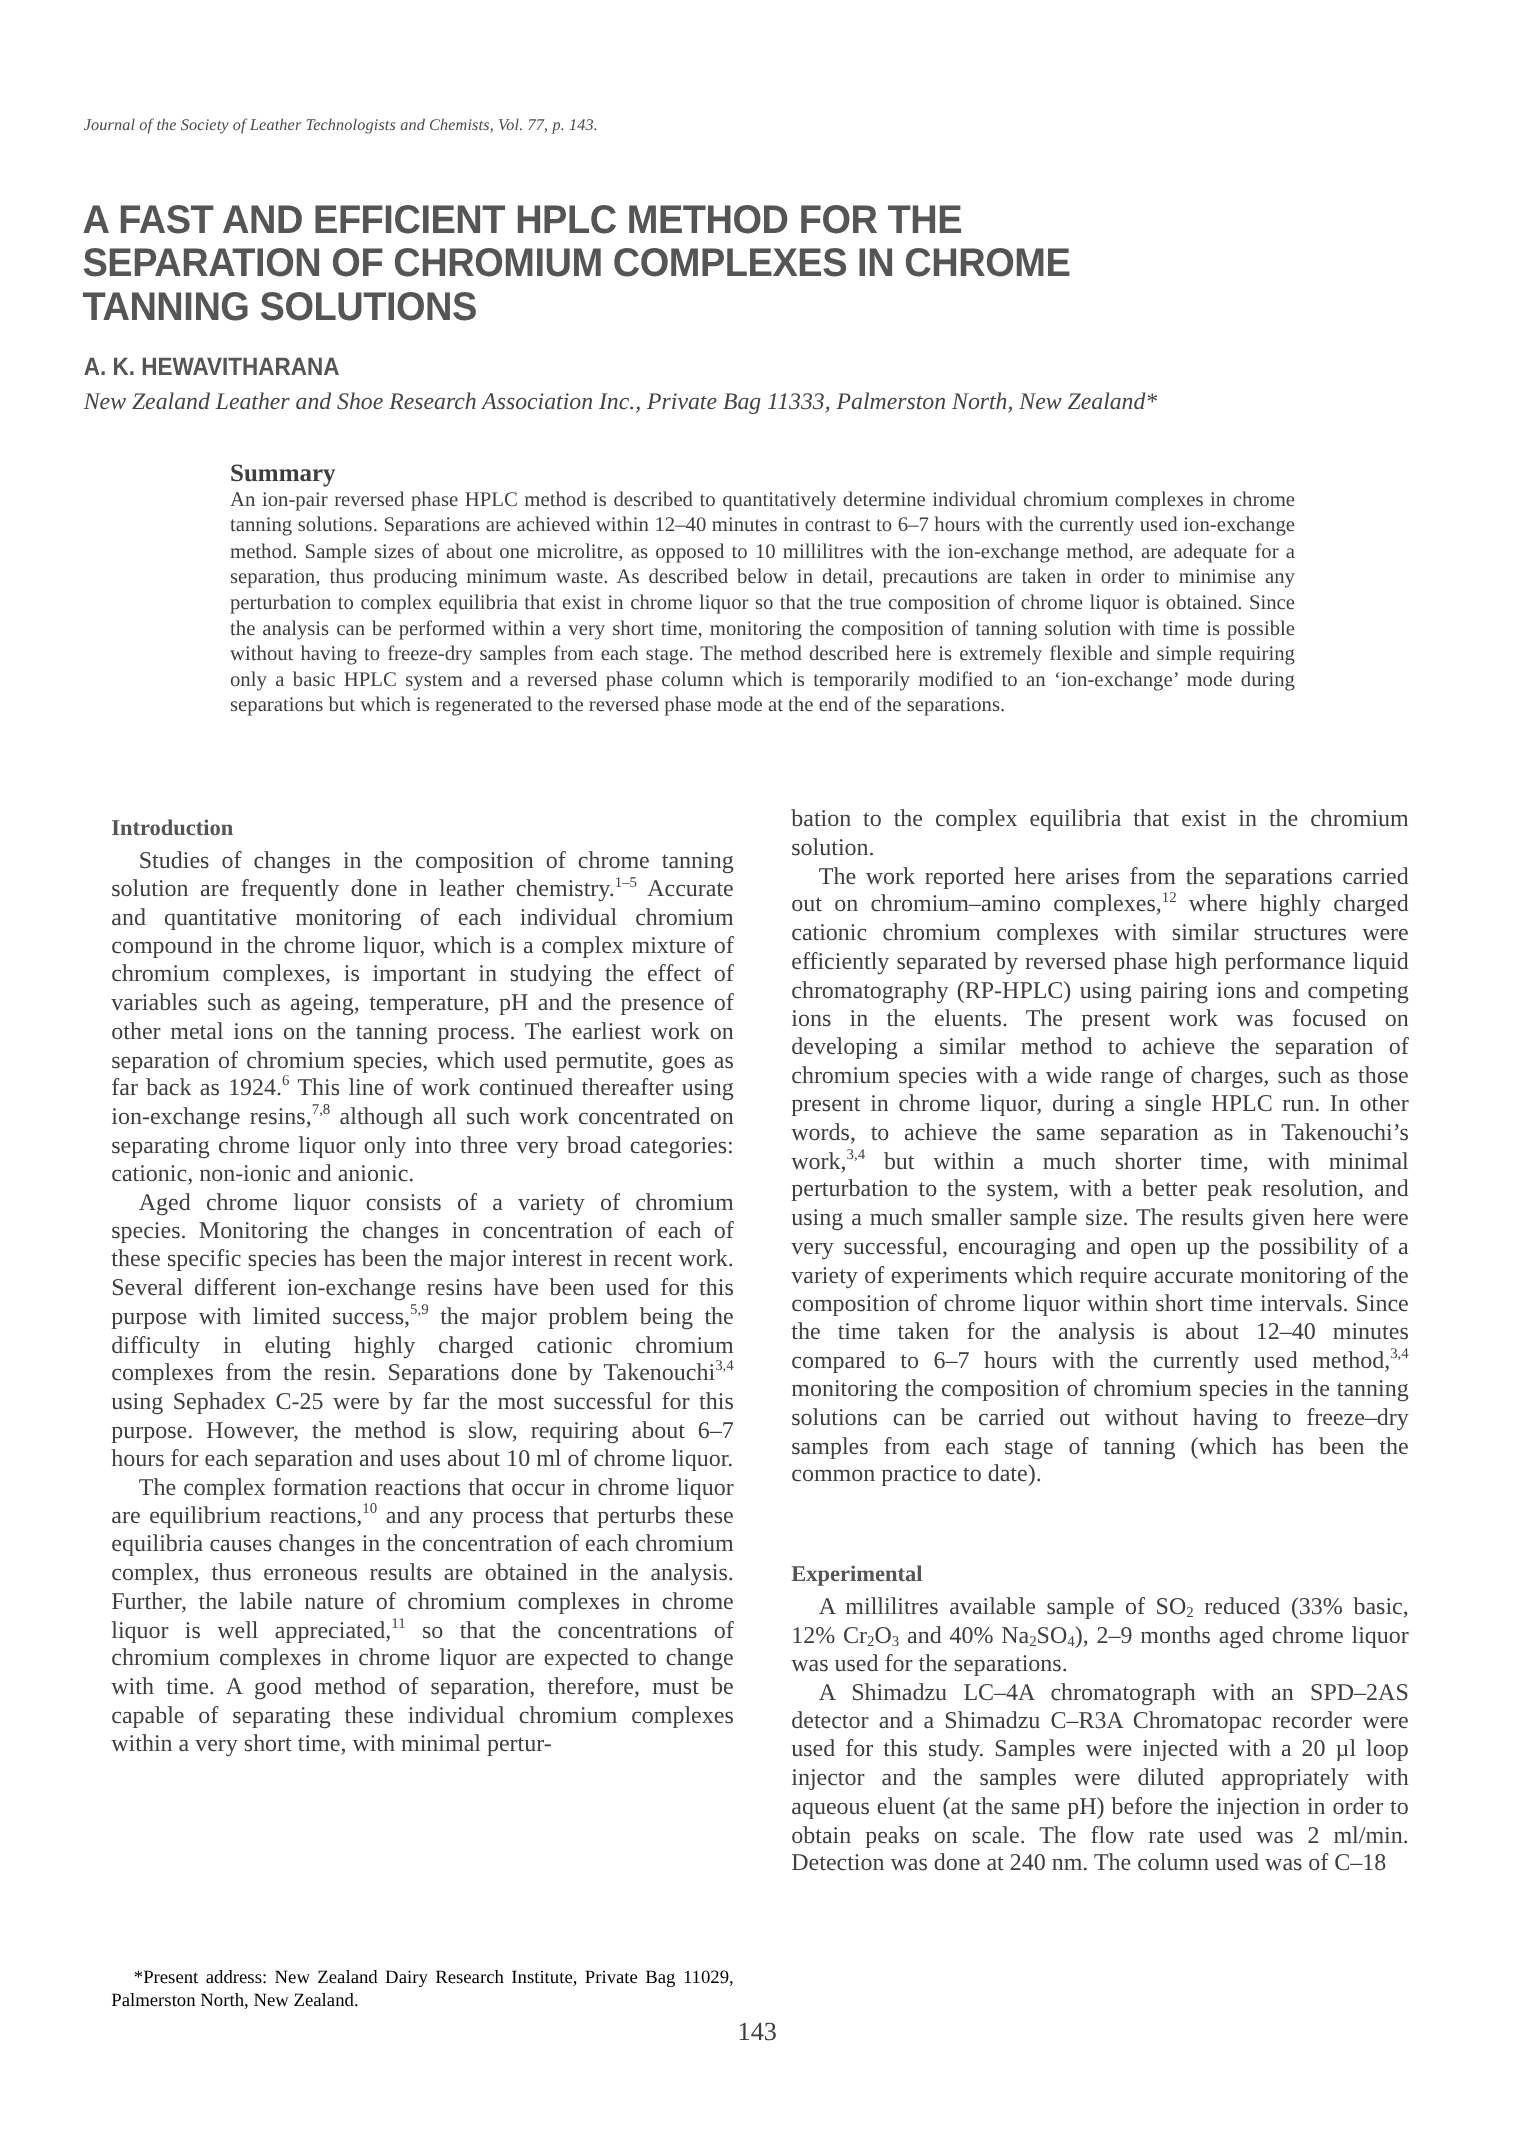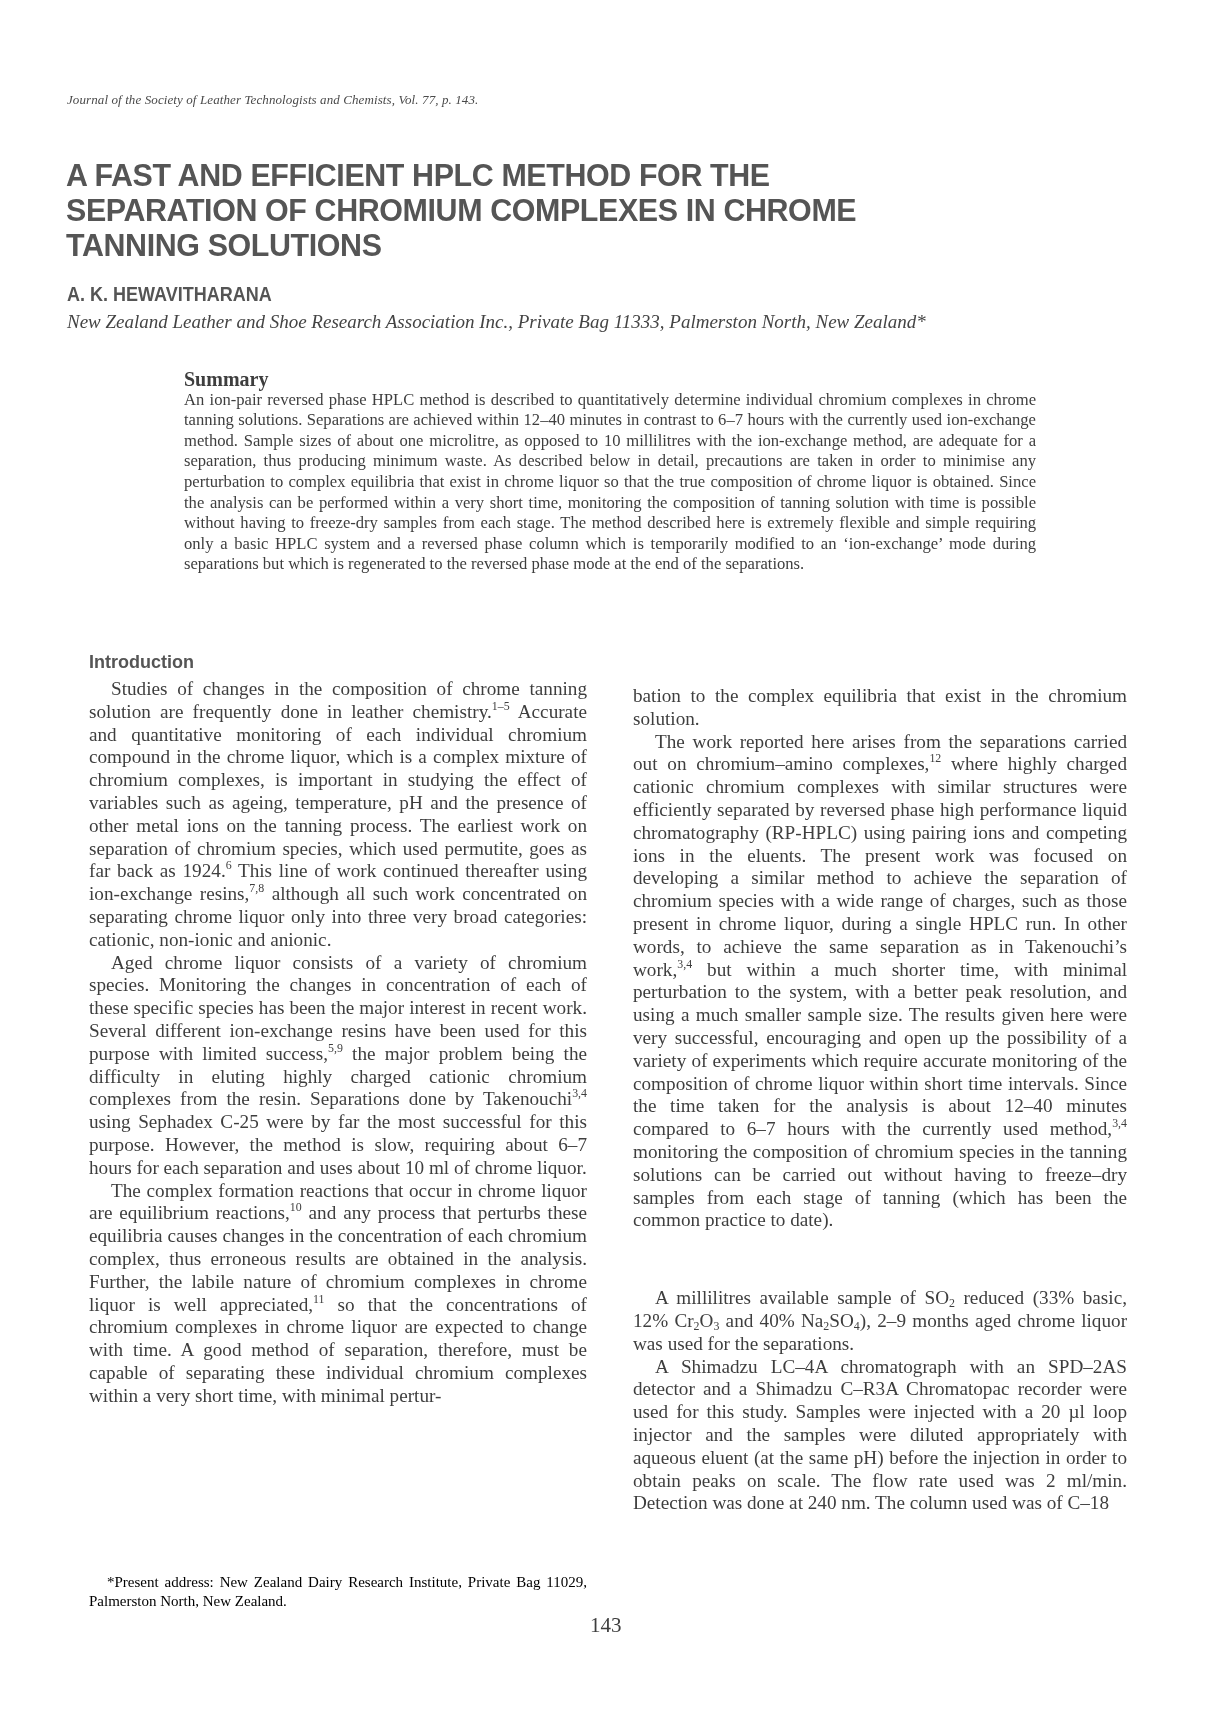--- a/index.html
+++ b/index.html
@@ -32,23 +32,23 @@
     .summary {
       position: absolute; left: 184px; top: 369px; width: 852px;
       font-size: 16.6px; line-height: 20.6px; color: #3e3e3e; text-align: justify;
     }
     .summary-heading { font-weight: bold; font-size: 20px; }
     .col {
       position: absolute; font-size: 19.2px; line-height: 22.8px;
       color: #3e3e3e; text-align: justify;
     }
     .col-left { left: 89px; top: 650px; width: 498px; }
-    .col-right { left: 633px; top: 645px; width: 494px; margin-top: 40px; }
+    .col-right { left: 633px; top: 645px; width: 494px; }
     .section-heading {
-      font-family: Liberation Sans, sans-serif; font-weight: bold;
+      font-family: Liberation Serif, serif; font-weight: bold;
       font-size: 18px; color: #555555; line-height: 24px; margin-bottom: 4px;
     }
     .para { text-indent: 22px; margin: 0; }
     .para.noindent { text-indent: 0; }
     .spacer { height: 55px; }
     sup { font-size: 62%; line-height: 0; vertical-align: 0.65em; }
     sub { font-size: 62%; line-height: 0; vertical-align: -0.25em; }
     .footnote {
       position: absolute; left: 89px; top: 1573px; width: 498px;
       font-size: 15px; line-height: 19px; color: #000000; text-align: justify;
@@ -82,18 +82,19 @@
   <div class="section-heading">Introduction</div>
   <p class="para"><span>Studies of changes in the composition of chrome tanning solution are frequently done in leather chemistry.</span><sup>1–5</sup><span> Accurate and quantitative monitoring of each individual chromium compound in the chrome liquor, which is a complex mixture of chromium complexes, is important in studying the effect of variables such as ageing, temperature, pH and the presence of other metal ions on the tanning process. The earliest work on separation of chromium species, which used permutite, goes as far back as 1924.</span><sup>6</sup><span> This line of work continued thereafter using ion-exchange resins,</span><sup>7,8</sup><span> although all such work concentrated on separating chrome liquor only into three very broad categories: cationic, non-ionic and anionic.</span></p>
   <p class="para"><span>Aged chrome liquor consists of a variety of chromium species. Monitoring the changes in concentration of each of these specific species has been the major interest in recent work. Several different ion-exchange resins have been used for this purpose with limited success,</span><sup>5,9</sup><span> the major problem being the difficulty in eluting highly charged cationic chromium complexes from the resin. Separations done by Takenouchi</span><sup>3,4</sup><span> using Sephadex C-25 were by far the most successful for this purpose. However, the method is slow, requiring about 6–7 hours for each separation and uses about 10 ml of chrome liquor.</span></p>
   <p class="para"><span>The complex formation reactions that occur in chrome liquor are equilibrium reactions,</span><sup>10</sup><span> and any process that perturbs these equilibria causes changes in the concentration of each chromium complex, thus erroneous results are obtained in the analysis. Further, the labile nature of chromium complexes in chrome liquor is well appreciated,</span><sup>11</sup><span> so that the concentrations of chromium complexes in chrome liquor are expected to change with time. A good method of separation, therefore, must be capable of separating these individual chromium complexes within a very short time, with minimal pertur-</span></p>
 </div>
 
 <div class="col col-right">
   <p class="para noindent">bation to the complex equilibria that exist in the chromium solution.</p>
   <p class="para"><span>The work reported here arises from the separations carried out on chromium–amino complexes,</span><sup>12</sup><span> where highly charged cationic chromium complexes with similar structures were efficiently separated by reversed phase high performance liquid chromatography (RP-HPLC) using pairing ions and competing ions in the eluents. The present work was focused on developing a similar method to achieve the separation of chromium species with a wide range of charges, such as those present in chrome liquor, during a single HPLC run. In other words, to achieve the same separation as in Takenouchi’s work,</span><sup>3,4</sup><span> but within a much shorter time, with minimal perturbation to the system, with a better peak resolution, and using a much smaller sample size. The results given here were very successful, encouraging and open up the possibility of a variety of experiments which require accurate monitoring of the composition of chrome liquor within short time intervals. Since the time taken for the analysis is about 12–40 minutes compared to 6–7 hours with the currently used method,</span><sup>3,4</sup><span> monitoring the composition of chromium species in the tanning solutions can be carried out without having to freeze–dry samples from each stage of tanning (which has been the common practice to date).</span></p>
   <div class="spacer"></div>
+  <div class="section-heading">Experimental</div>
   <p class="para"><span>A millilitres available sample of SO</span><sub>2</sub><span> reduced (33% basic, 12% Cr</span><sub>2</sub><span>O</span><sub>3</sub><span> and 40% Na</span><sub>2</sub><span>SO</span><sub>4</sub><span>), 2–9 months aged chrome liquor was used for the separations.</span></p>
   <p class="para">A Shimadzu LC–4A chromatograph with an SPD–2AS detector and a Shimadzu C–R3A Chromatopac recorder were used for this study. Samples were injected with a 20 µl loop injector and the samples were diluted appropriately with aqueous eluent (at the same pH) before the injection in order to obtain peaks on scale. The flow rate used was 2 ml/min. Detection was done at 240 nm. The column used was of C–18</p>
 </div>
 
 <div class="footnote">*Present address: New Zealand Dairy Research Institute, Private Bag 11029, Palmerston North, New Zealand.</div>
 <div class="page-number">143</div>
 
 </body></html>

